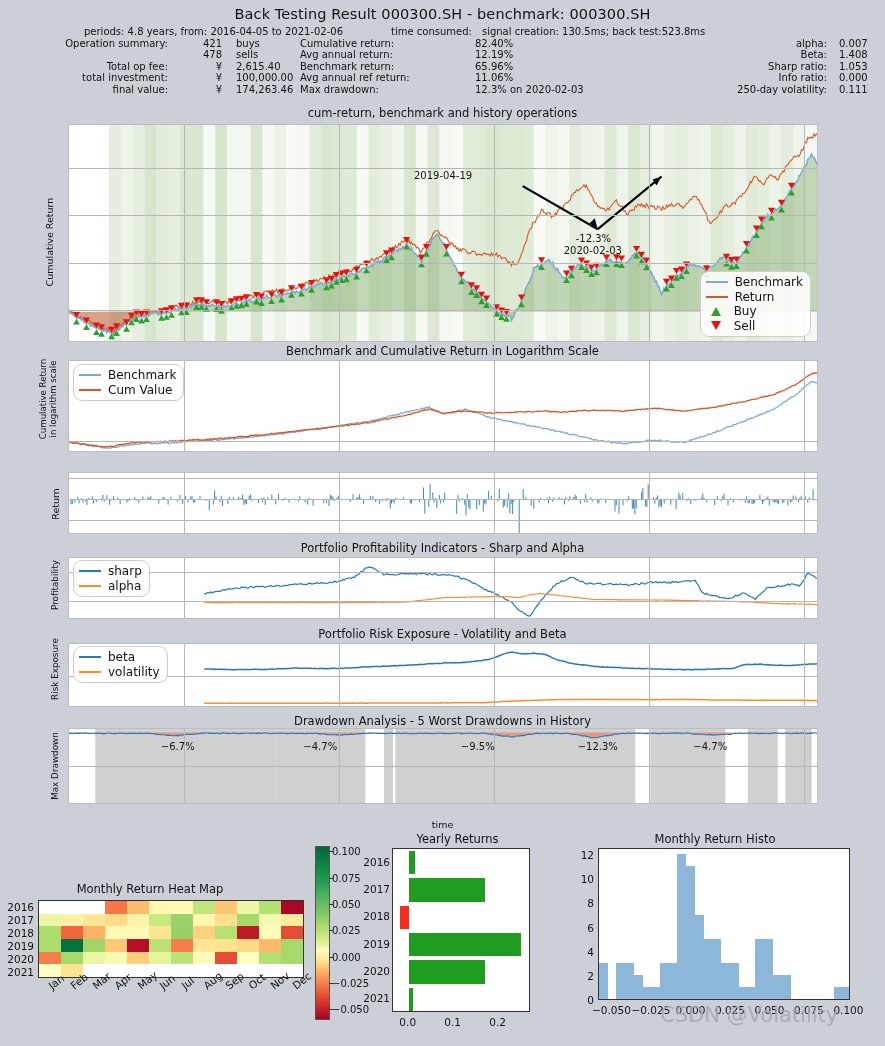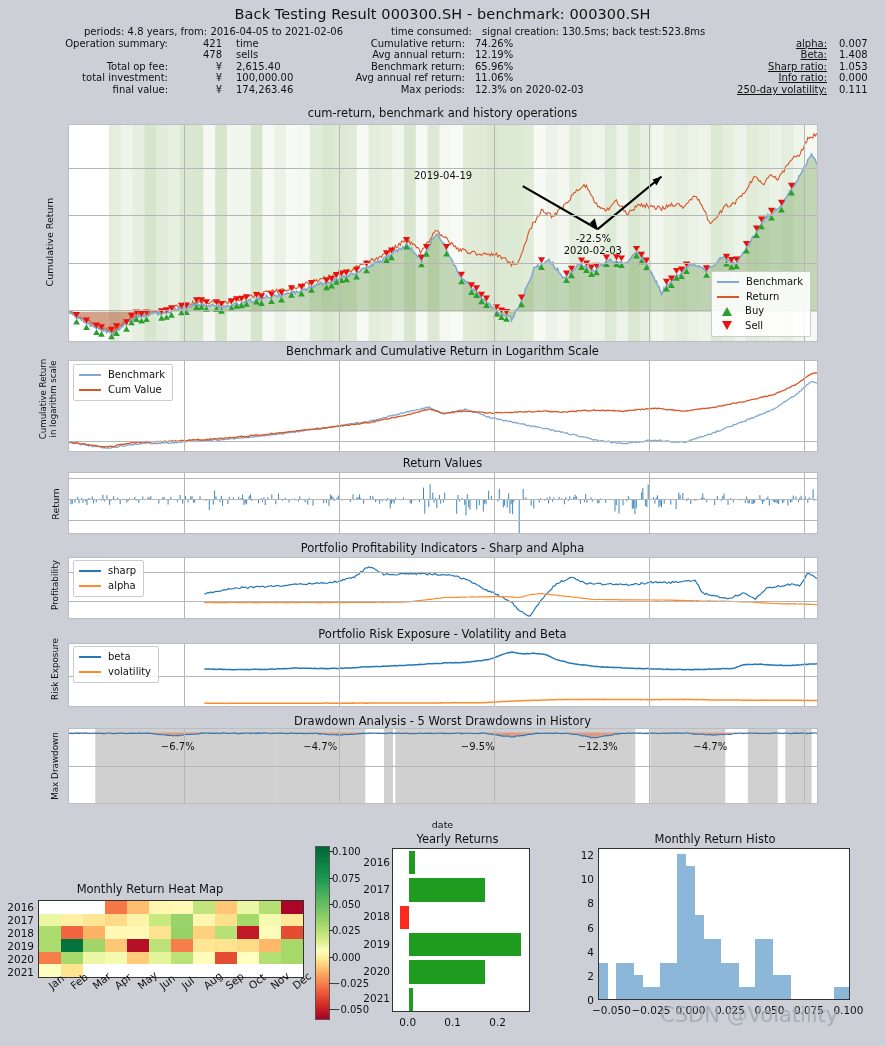--- a/index.html
+++ b/index.html
@@ -28,24 +28,24 @@
     line-height: 11.6px;
     position: relative;
     height: 70px;
   }
   .sumrow { display: flex; justify-content: flex-start; }
   .col-a { width: 300px; display: flex; }
   .col-a .lab { width: 168px; text-align: right; padding-right: 8px; }
   .col-a .v1 { width: 46px; text-align: right; }
   .col-a .v2 { padding-left: 14px; text-align: left; }
   .col-b { width: 300px; display: flex; }
-  .col-b .lab { width: 165px; text-align: right; padding-right: 10px; }
+  .col-b .lab { width: 165px; padding-right: 10px; }
   .col-b .val { text-align: left; }
   .col-c { flex: 1; display: flex; justify-content: flex-end; }
-  .col-c .lab { text-align: right; padding-right: 12px; text-decoration: underline; }
+  .col-c .lab { text-align: right; padding-right: 12px; }
   .col-c .val { width: 46px; text-align: left; }
   .periods { padding-left: 84px; }
   .tc { padding-left: 48px; }
 
   
   .panel { position: absolute; }
   .ptitle {
     position: absolute; left: 0; right: 0;
     text-align: center; font-size: 11.5px;
   }
@@ -83,23 +83,23 @@
   }
   .gline { position: absolute; left: 0; right: 0; height: 1px; background: #b6b6b6; }
   .gvline { position: absolute; top: 0; bottom: 0; width: 1px; background: #b6b6b6; }
   svg.series { position: absolute; left: 0; top: 0; }
 
   
   .legend {
     position: absolute;
     background: rgba(255,255,255,.88);
     border: 1px solid #ccc;
-    border-radius: 2px;
+    border-radius: 9px;
     padding: 3px 7px 3px 5px;
-    font-size: 10px;
+    font-size: 12px;
     line-height: 14.5px;
   }
   .legend .li { display: flex; align-items: center; white-space: nowrap; }
   .legend .swatch { width: 22px; height: 2.4px; margin-right: 7px; flex: none; }
   .legend .tri-up {
     width: 0; height: 0; margin: 0 13px 0 5px; flex: none;
     border-left: 5px solid transparent; border-right: 5px solid transparent;
     border-bottom: 9px solid #2ca02c;
   }
   .legend .tri-dn {
@@ -135,25 +135,25 @@
     <div class="sumrow">
       <div class="periods">periods: 4.8 years, from: 2016-04-05 to 2021-02-06</div>
       <div class="tc">time consumed:</div>
       <div style="padding-left:10px">signal creation: 130.5ms;  back test:523.8ms</div>
     </div>
 
     <div class="sumrow">
       <div class="col-a">
         <div class="lab">Operation summary:</div>
         <div class="v1">421</div>
-        <div class="v2">time</div>
+        <div class="v2">buys</div>
       </div>
       <div class="col-b">
         <div class="lab">Cumulative return:</div>
-        <div class="val">74.26%</div>
+        <div class="val">82.40%</div>
       </div>
       <div class="col-c">
         <div class="lab">alpha:</div>
         <div class="val">0.007</div>
       </div>
     </div>
 
     <div class="sumrow">
       <div class="col-a">
         <div class="lab"></div>
@@ -202,21 +202,21 @@
       </div>
     </div>
 
     <div class="sumrow">
       <div class="col-a">
         <div class="lab">final value:</div>
         <div class="v1">¥</div>
         <div class="v2">174,263.46</div>
       </div>
       <div class="col-b">
-        <div class="lab">Max periods:</div>
+        <div class="lab">Max drawdown:</div>
         <div class="val">12.3% on 2020-02-03</div>
       </div>
       <div class="col-c">
         <div class="lab">250-day volatility:</div>
         <div class="val">0.111</div>
       </div>
     </div>
   </div>
 
   <div class="panel" style="left:0;top:106px;width:885px;height:238px">
@@ -464,21 +464,21 @@
         <div class="gvline" style="left: 15.3715%;"></div>
         <div class="gvline" style="left: 36.0749%;"></div>
         <div class="gvline" style="left: 56.7782%;"></div>
         <div class="gvline" style="left: 77.4816%;"></div>
         <div class="gvline" style="left: 98.2416%;"></div>
         <div class="ytick" style="top: 85.7143%;">0%</div>
         <div class="ytick" style="top: 63.7363%;">20%</div>
         <div class="ytick" style="top: 41.7582%;">40%</div>
         <div class="ytick" style="top: 19.7802%;">60%</div>
         <div class="annot" style="left: 345px; top: 45.0879px;">2019-04-19</div>
-        <div class="annot" style="left: 506.75px; top: 108.209px;">-22.5%</div>
+        <div class="annot" style="left: 506.75px; top: 108.209px;">-12.3%</div>
         <div class="annot" style="left: 494.75px; top: 120.209px;">2020-02-03</div>
         <div class="legend" style="right: 6px; bottom: 4px;">
           <div class="li">
             <span class="swatch" style="background: rgb(127, 168, 208);"></span>
             <span>Benchmark</span>
           </div>
           <div class="li">
             <span class="swatch" style="background: rgb(216, 87, 42);"></span>
             <span>Return</span>
           </div>
@@ -523,21 +523,20 @@
           </div>
           <div class="li">
             <span class="swatch" style="background: rgb(216, 87, 42);"></span>
             <span>Cum Value</span>
           </div>
         </div>
       </div>
   </div>
 
   <div class="panel" style="left:0;top:456px;width:885px;height:84px">
-    <div class="ptitle" style="top:0">Return Values</div>
     <div class="ylabel" style="left:50px;top:80px;width:64px">Return</div>
     <div class="plot" id="plot-ret" style="left:68px;top:16px;width:750px;height:62px">
       <svg class="series" id="svg-ret" width="750" height="62" viewBox="0 0 750 62" preserveAspectRatio="none">
           <line x1="2.0" y1="26.694444444444443" x2="2.0" y2="31.3" stroke="#2878b5" stroke-width="0.9"></line>
           <line x1="3.3" y1="26.694444444444443" x2="3.3" y2="30.8" stroke="#2878b5" stroke-width="0.9"></line>
           <line x1="6.0" y1="26.694444444444443" x2="6.0" y2="29.7" stroke="#2878b5" stroke-width="0.9"></line>
           <line x1="7.3" y1="26.694444444444443" x2="7.3" y2="25.9" stroke="#2878b5" stroke-width="0.9"></line>
           <line x1="8.7" y1="26.694444444444443" x2="8.7" y2="23.8" stroke="#2878b5" stroke-width="0.9"></line>
           <line x1="10.0" y1="26.694444444444443" x2="10.0" y2="30.4" stroke="#2878b5" stroke-width="0.9"></line>
           <line x1="11.3" y1="26.694444444444443" x2="11.3" y2="27.0" stroke="#2878b5" stroke-width="0.9"></line>
@@ -966,21 +965,21 @@
         <div class="annot" style="left: 251.25px; top: 12px; transform: translateX(-50%);">−4.7%</div>
         <div class="annot" style="left: 408.75px; top: 12px; transform: translateX(-50%);">−9.5%</div>
         <div class="annot" style="left: 528.75px; top: 12px; transform: translateX(-50%);">−12.3%</div>
         <div class="annot" style="left: 641.25px; top: 12px; transform: translateX(-50%);">−4.7%</div>
         <div class="xtick" style="left: 15.3715%;">2017</div>
         <div class="xtick" style="left: 36.0749%;">2018</div>
         <div class="xtick" style="left: 56.7782%;">2019</div>
         <div class="xtick" style="left: 77.4816%;">2020</div>
         <div class="xtick" style="left: 98.2416%;">2021</div>
       </div>
-    <div style="position:absolute;left:0;right:0;top:105px;text-align:center;font-size:9.5px">date</div>
+    <div style="position:absolute;left:0;right:0;top:105px;text-align:center;font-size:9.5px">time</div>
   </div>
 
   <div class="panel" style="left:0;top:872px;width:320px;height:186px">
     <div class="ptitle" style="top:10px;left:0;width:300px">Monthly Return Heat Map</div>
     <div class="plot" id="plot-hm" style="left:38px;top:28px;width:266px;height:78px;border:1px solid #333">
       <div class="hm-grid" id="hm-grid" style="left:0;top:0;width:100%;height:100%;grid-template-rows:repeat(6,1fr)">
           <div class="hm-cell" style="background: rgb(255, 255, 255);"></div>
           <div class="hm-cell" style="background: rgb(255, 255, 255);"></div>
           <div class="hm-cell" style="background: rgb(255, 255, 255);"></div>
           <div class="hm-cell" style="background: rgb(245, 118, 71);"></div>

